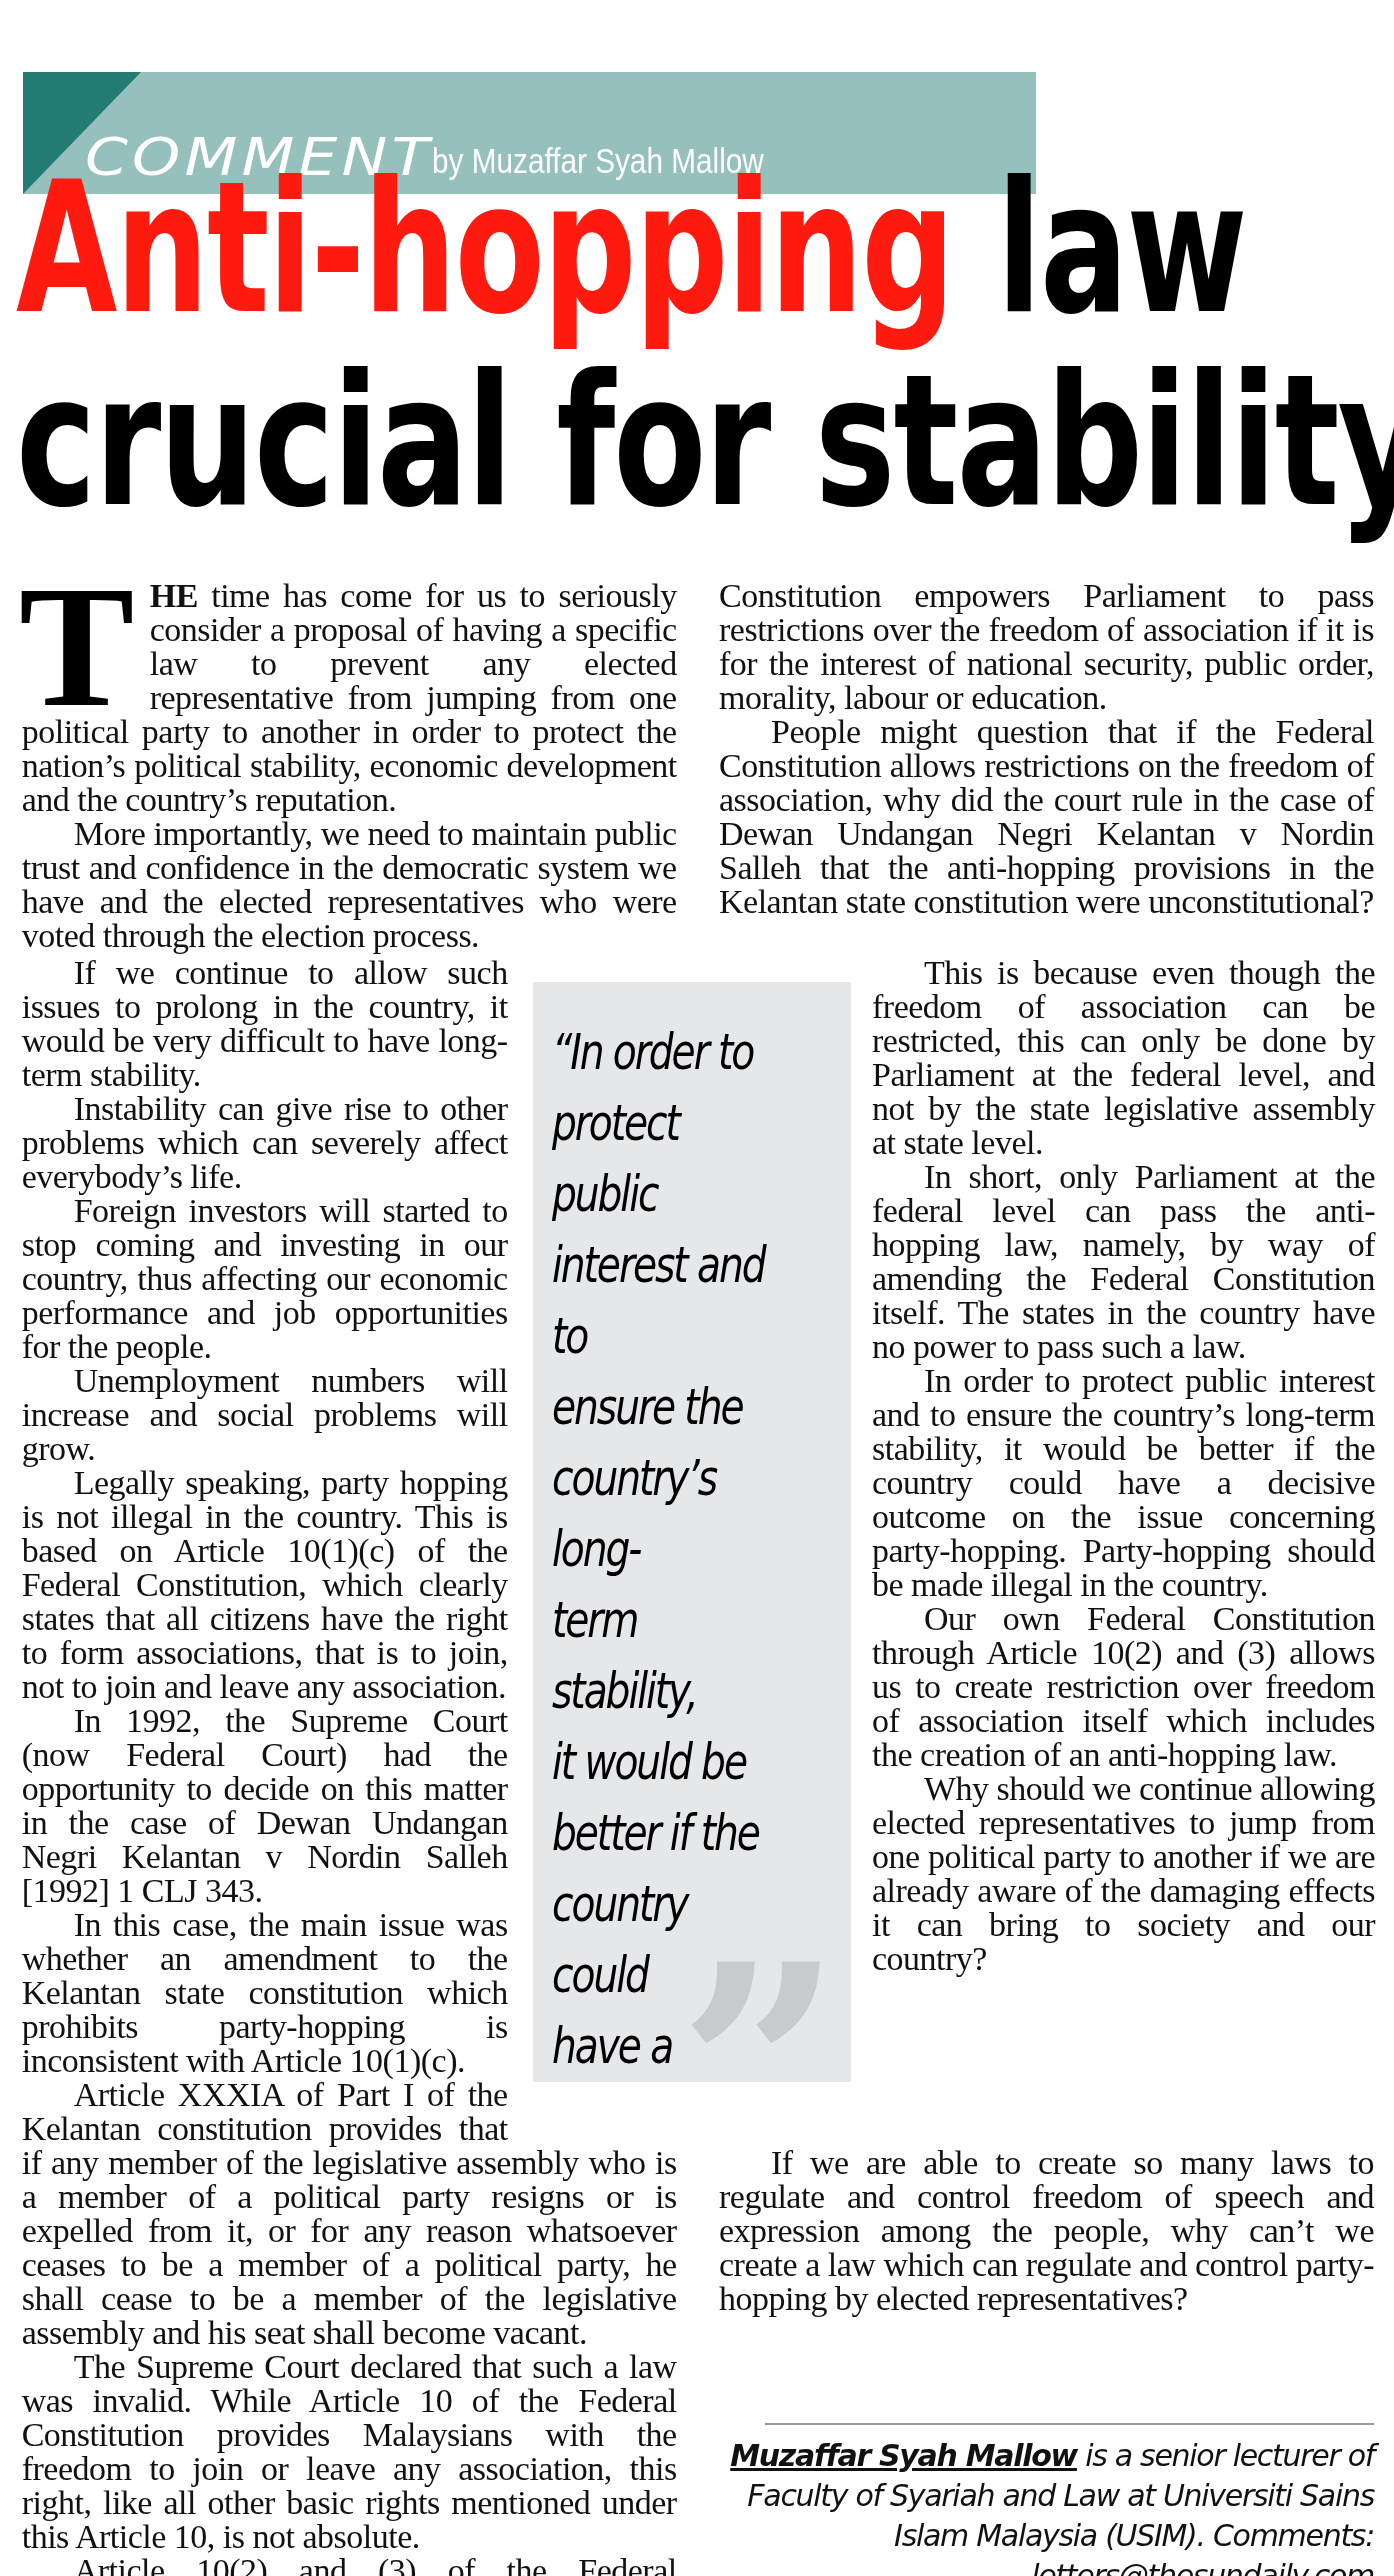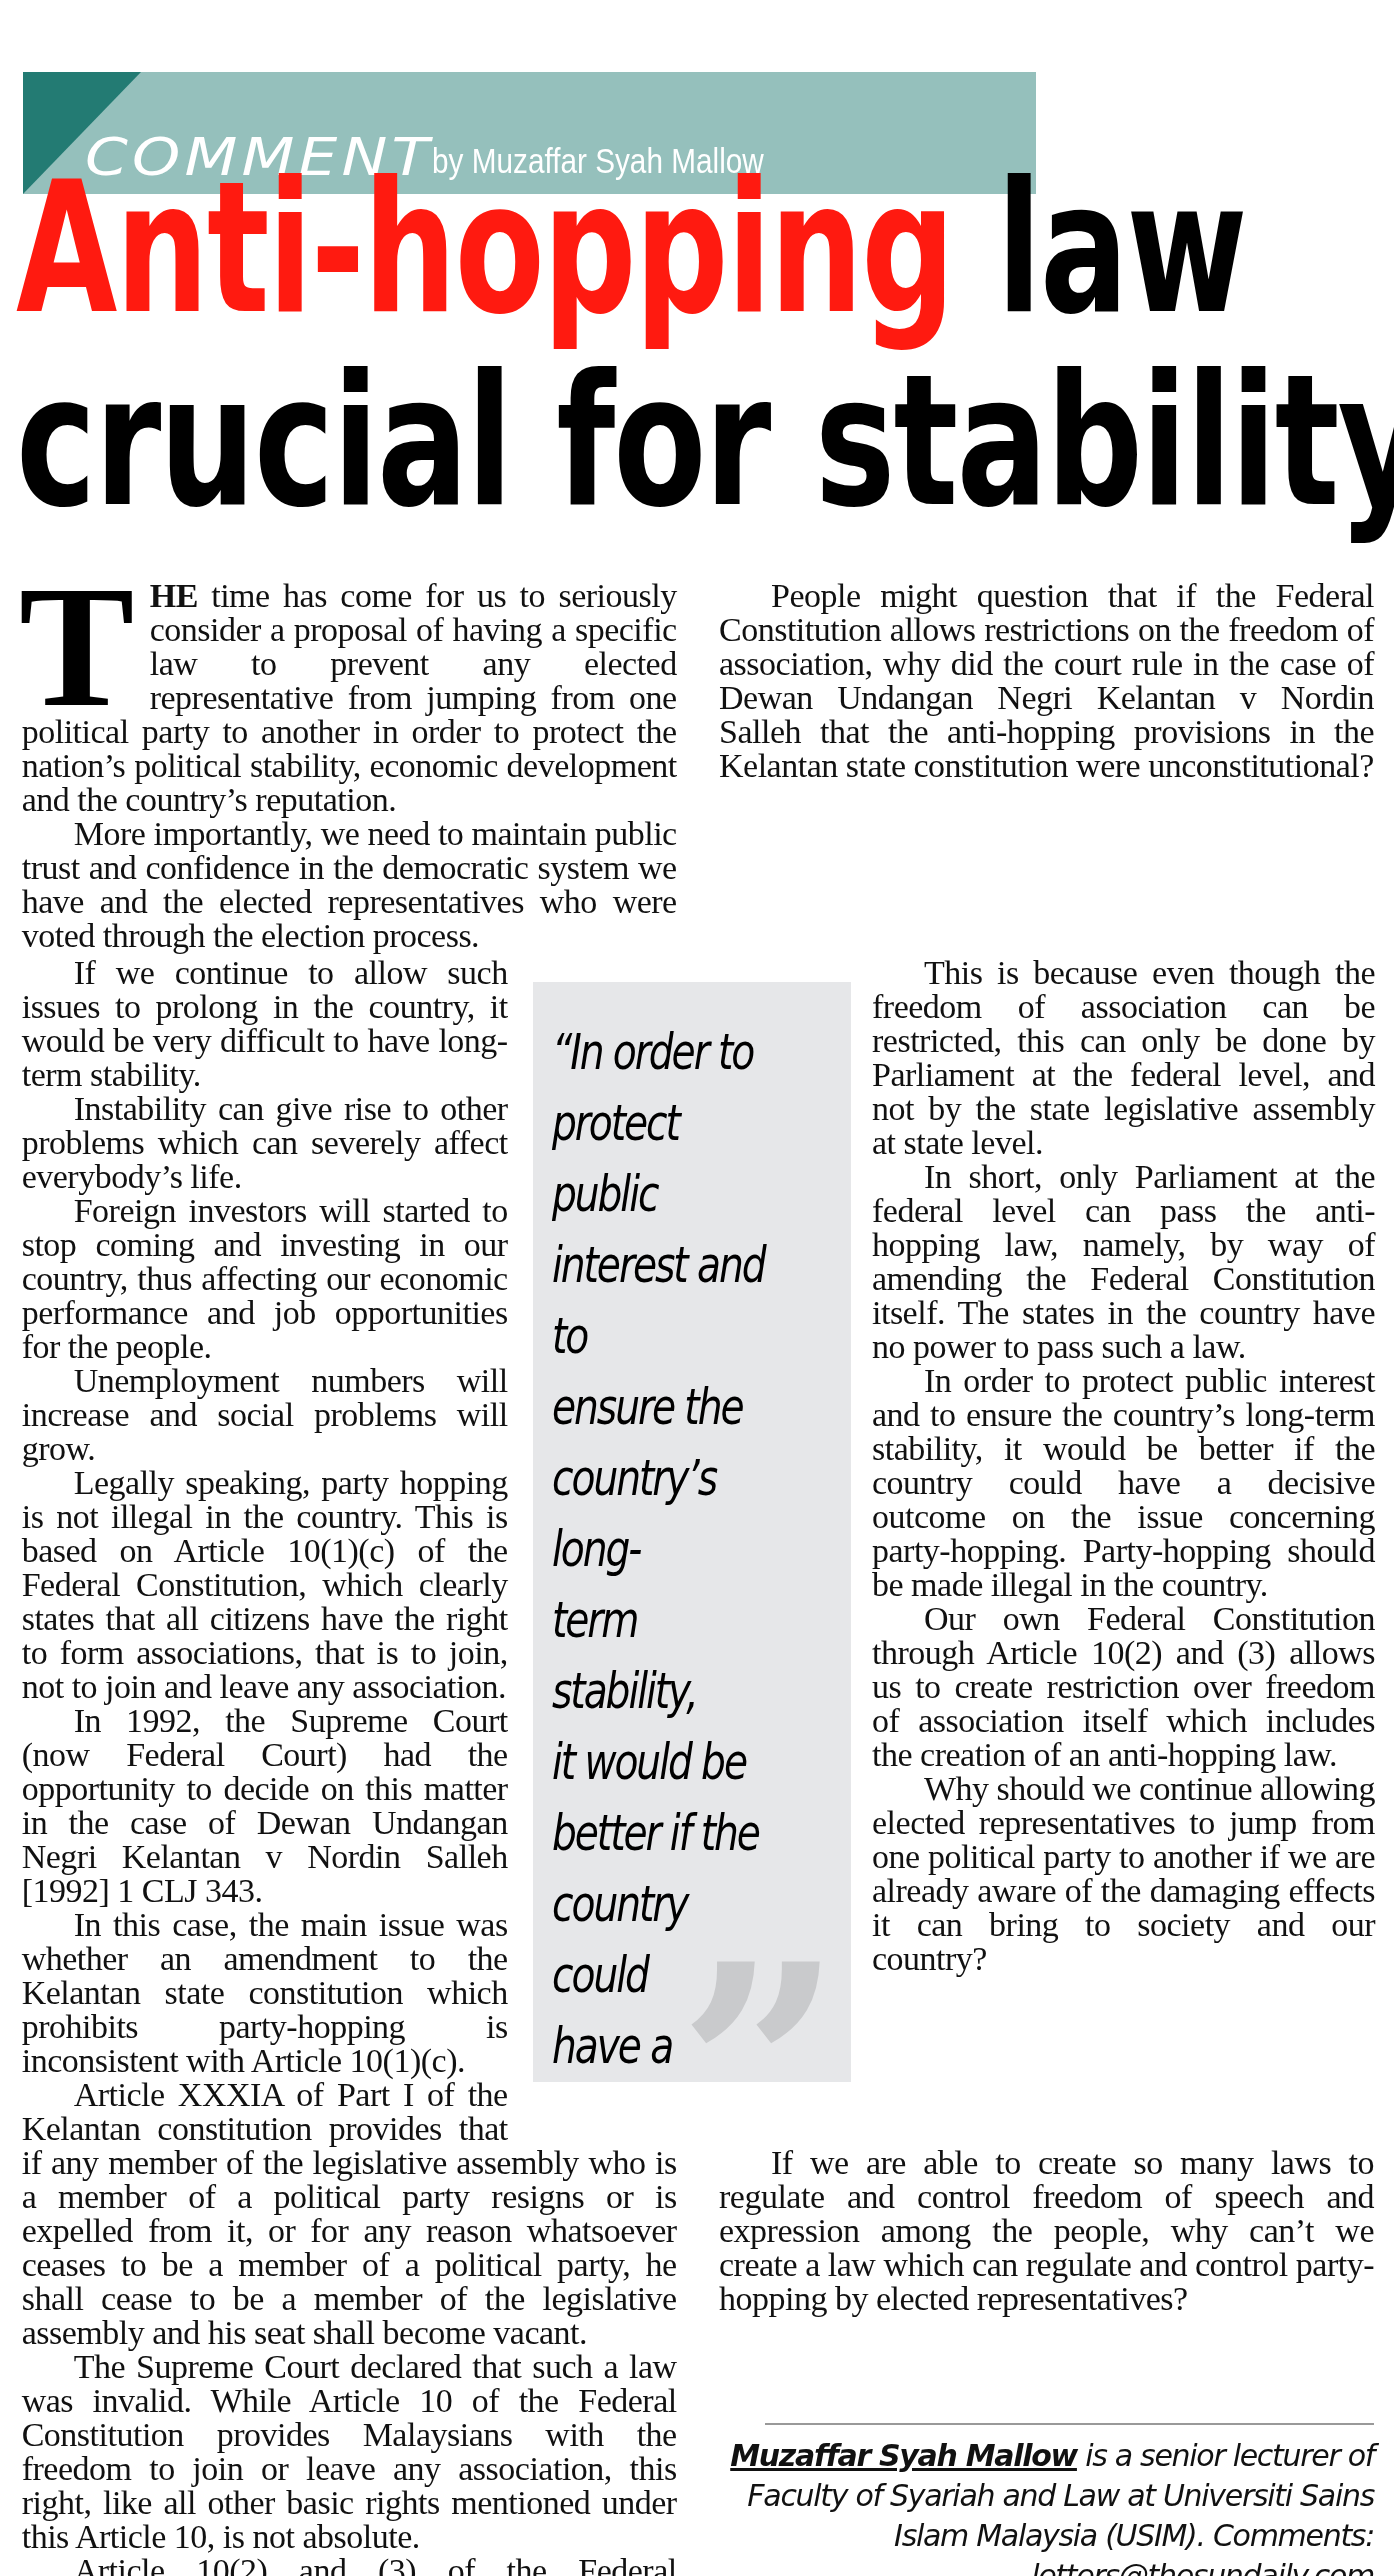--- a/index.html
+++ b/index.html
@@ -101,20 +101,21 @@
 better if the
 country could
 have a decisive
 outcome on
 the issue
 concerning
 party-hopping.</div>
 </div>
 
 <div id="right-top" class="abs col cond">
+  <p class="noind">Constitution empowers Parliament to pass restrictions over the freedom of association if it is for the interest of national security, public order, morality, labour or education.</p>
   <p>People might question that if the Federal Constitution allows restrictions on the freedom of association, why did the court rule in the case of Dewan Undangan Negri Kelantan v Nordin Salleh that the anti-hopping provisions in the Kelantan state constitution were unconstitutional?</p>
 </div>
 
 <div id="right-narrow" class="abs col cond">
   <p>This is because even though the freedom of association can be restricted, this can only be done by Parliament at the federal level, and not by the state legislative assembly at state level.</p>
   <p>In short, only Parliament at the federal level can pass the anti-hopping law, namely, by way of amending the Federal Constitution itself. The states in the country have no power to pass such a law.</p>
   <p>In order to protect public interest and to ensure the country’s long-term stability, it would be better if the country could have a decisive outcome on the issue concerning party-hopping. Party-hopping should be made illegal in the country.</p>
   <p>Our own Federal Constitution through Article 10(2) and (3) allows us to create restriction over freedom of association itself which includes the creation of an anti-hopping law.</p>
   <p>Why should we continue allowing elected representatives to jump from one political party to another if we are already aware of the damaging effects it can bring to society and our country?</p>
 </div>

